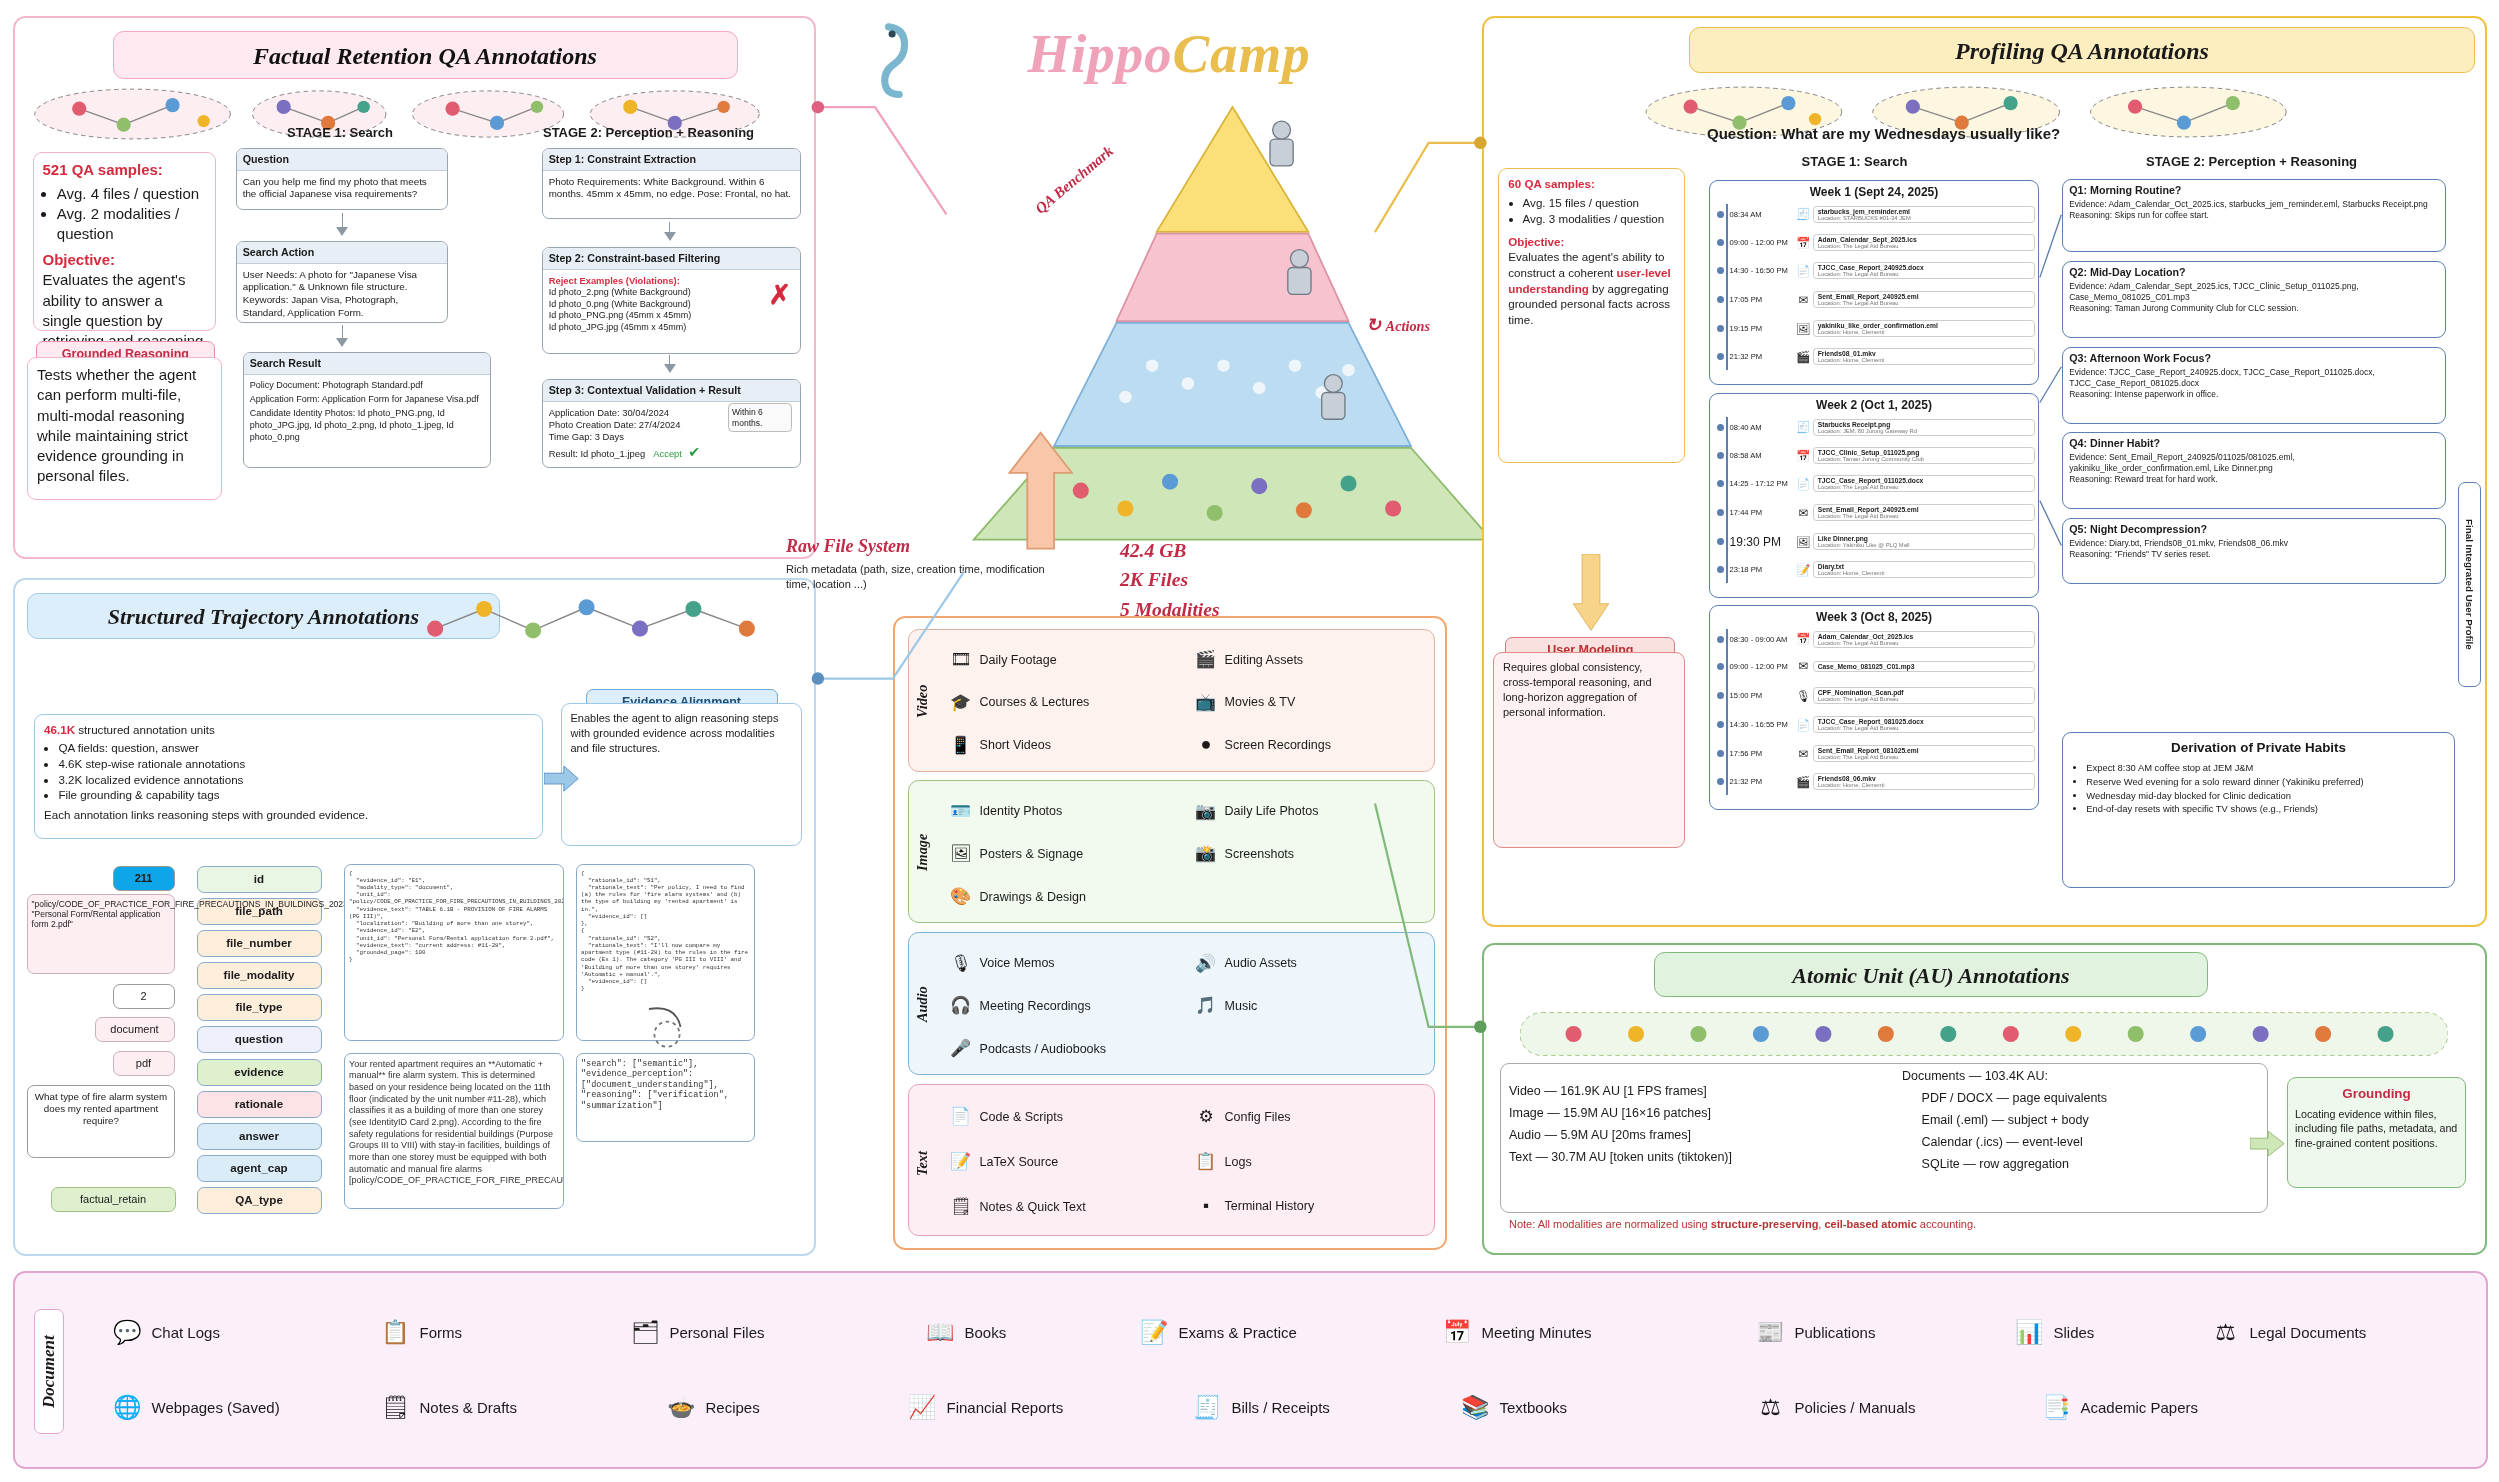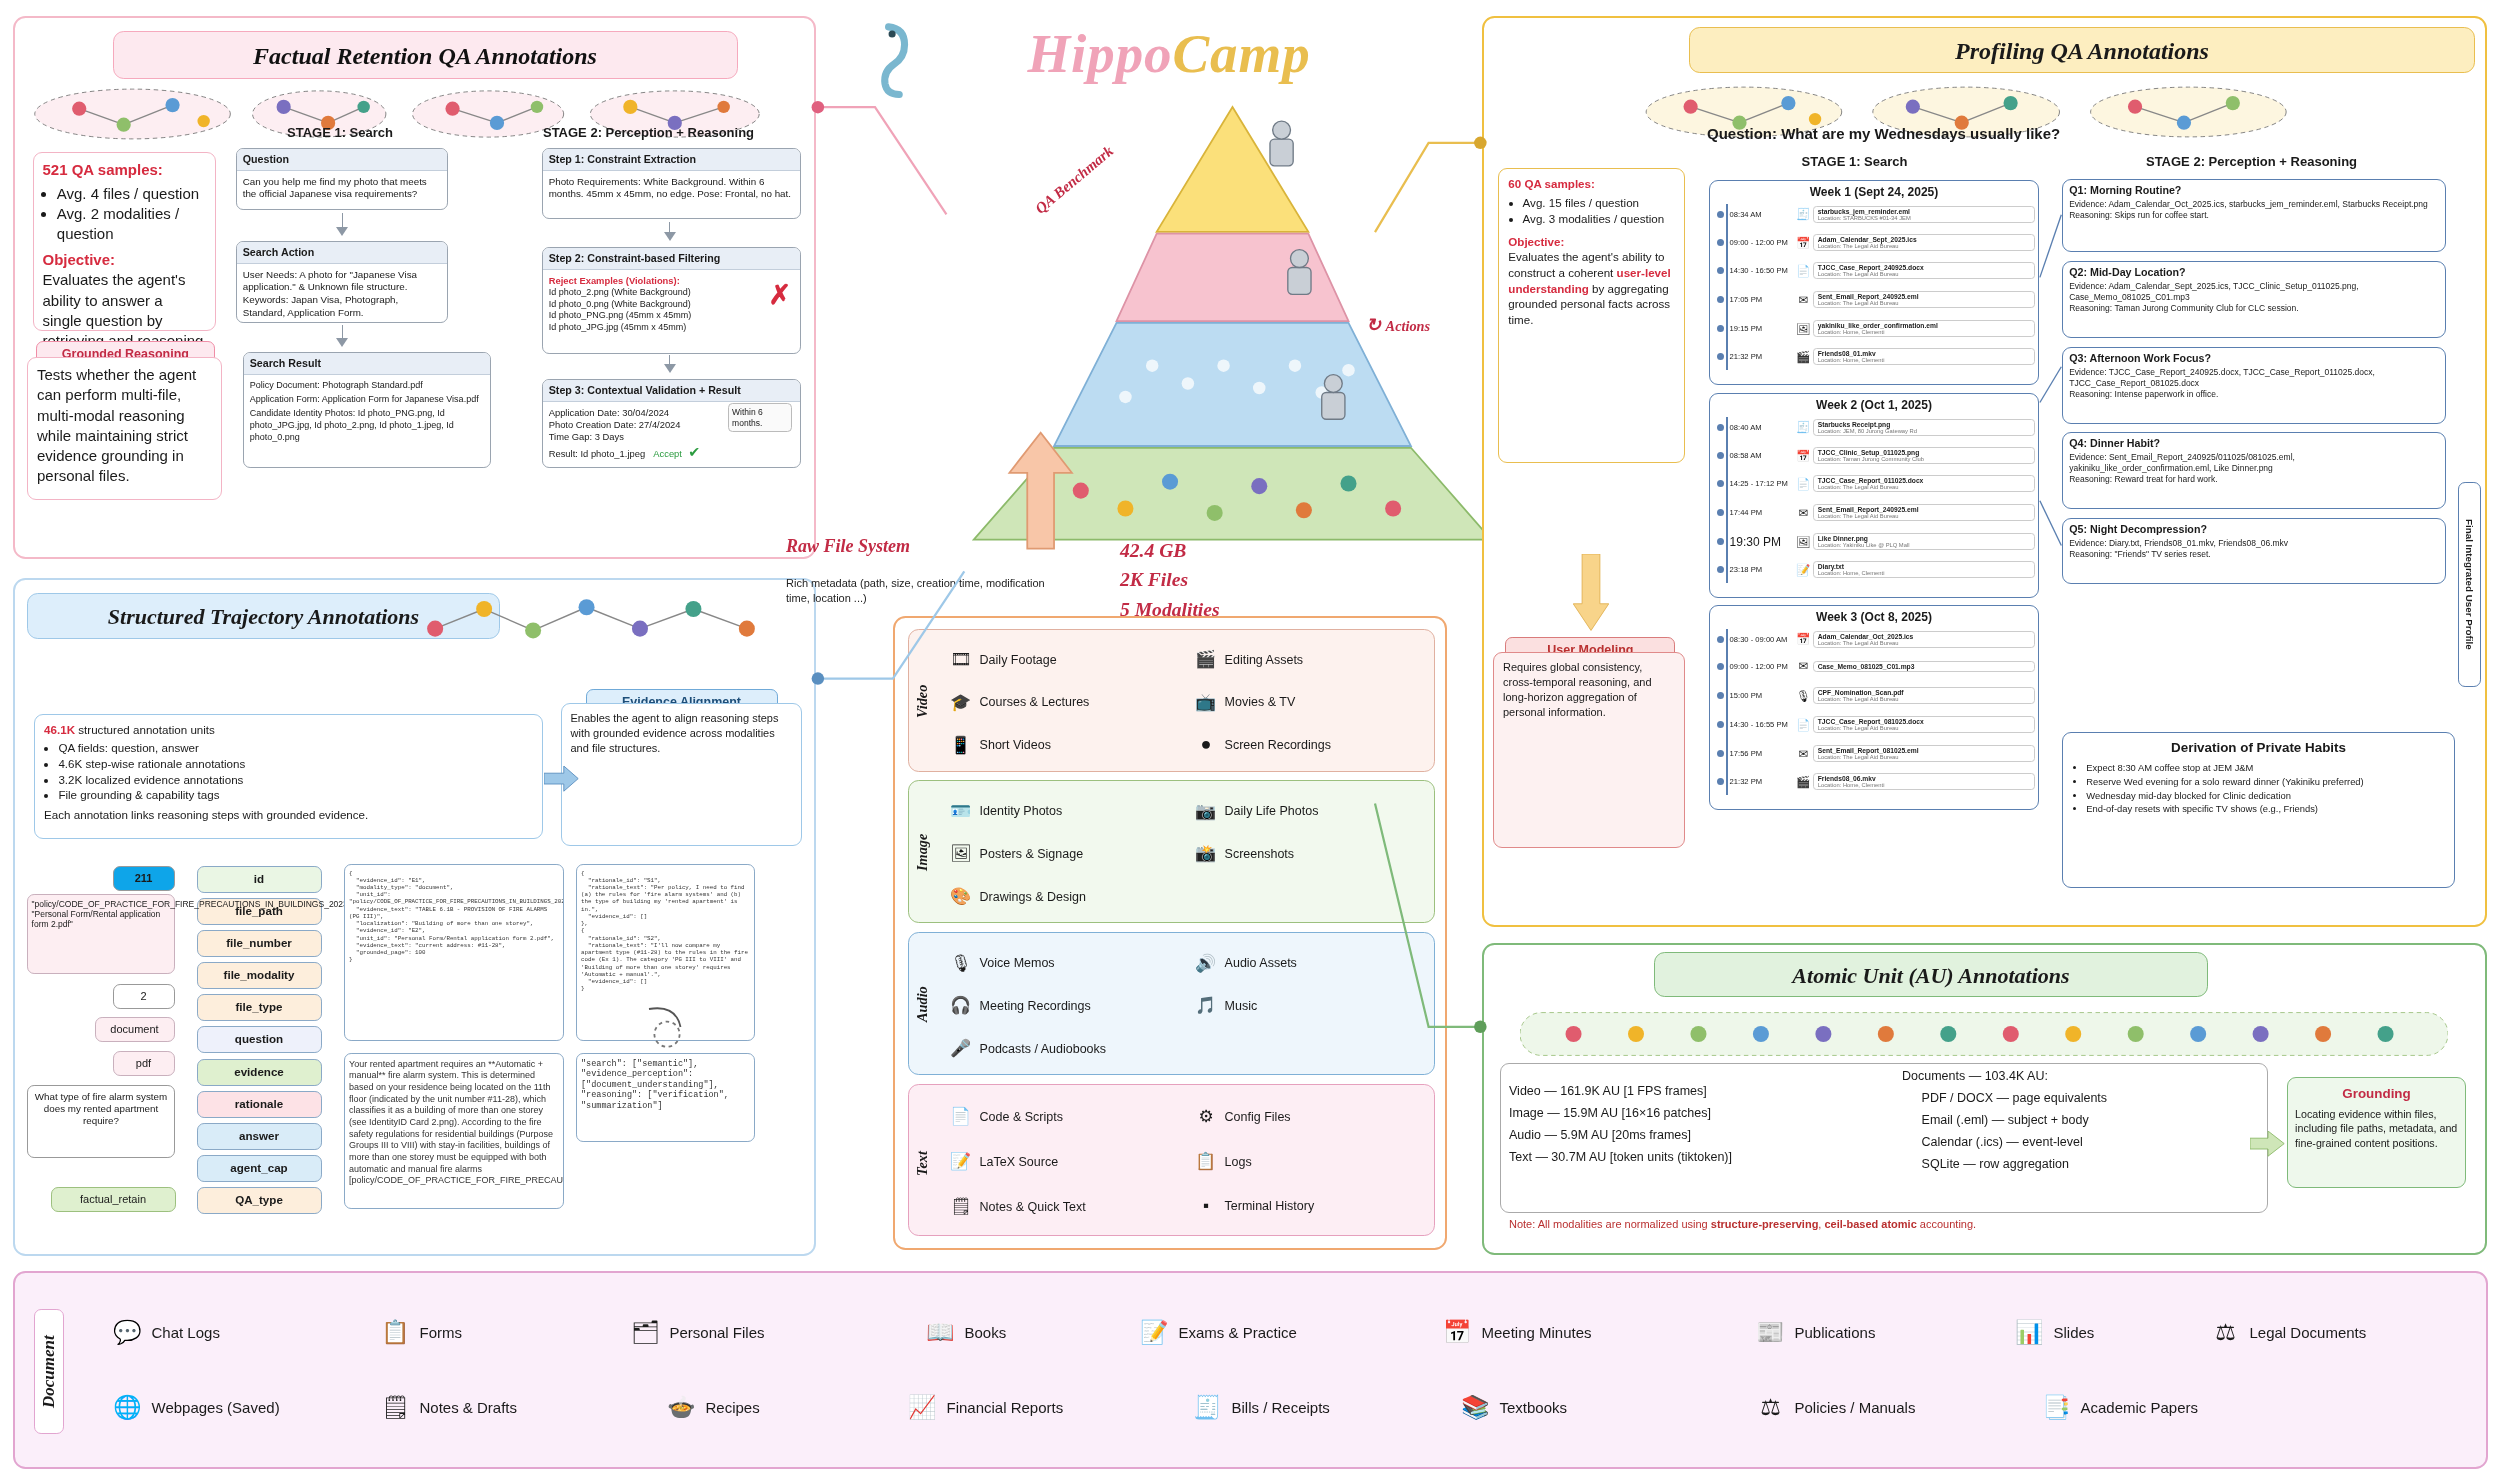--- a/index.html
+++ b/index.html
@@ -117,21 +117,21 @@
   }
   #actions-lbl {
     position:absolute; left: 1366px; top: 314px; font-size: 14.3px; font-weight:bold;
     color:#c22b45; font-family:"Liberation Serif", serif; font-style:italic;
   }
   #raw-fs {
     position:absolute; left: 786px; top: 536px; width: 277px;
   }
   #raw-fs .t { font-size: 18px; font-weight:bold; color:#c22b45;
     font-family:"Liberation Serif", serif; font-style:italic;}
-  #raw-fs .d { font-size: 11px; color:#222; margin-top:19px; line-height:1.35;}
+  #raw-fs .d { font-size: 11px; color:#222; margin-top:5px; line-height:1.35;}
   #stats-big {
     position:absolute; left: 1120px; top: 536px; font-size: 19.6px; font-weight:bold;
     color:#c22b45; line-height: 1.5; font-family:"Liberation Serif", serif; font-style:italic;
   }
   #mod-panel {
     left: 893px; top: 616px; width: 554px; height: 634px;
     border: 2.2px solid #f0a870; background:#fff;
   }
   .mod-group {
     position:absolute; border-radius: 10.7px; border-width:1.8px; border-style:solid;

